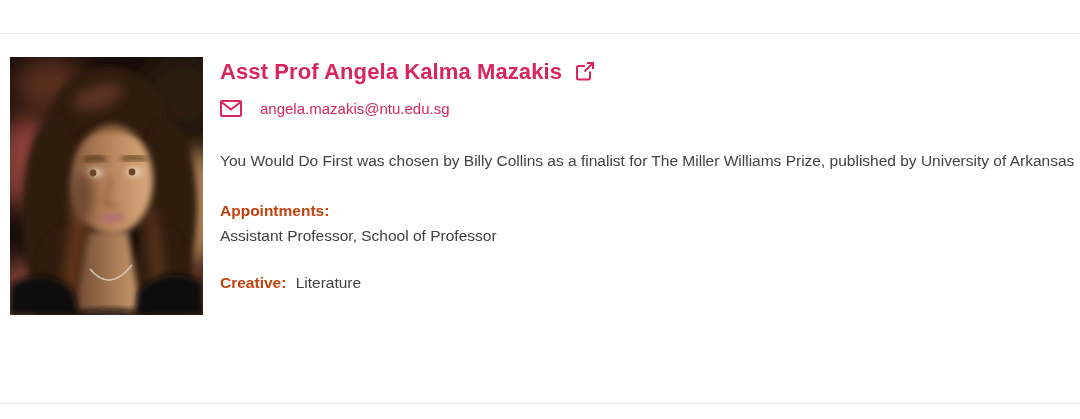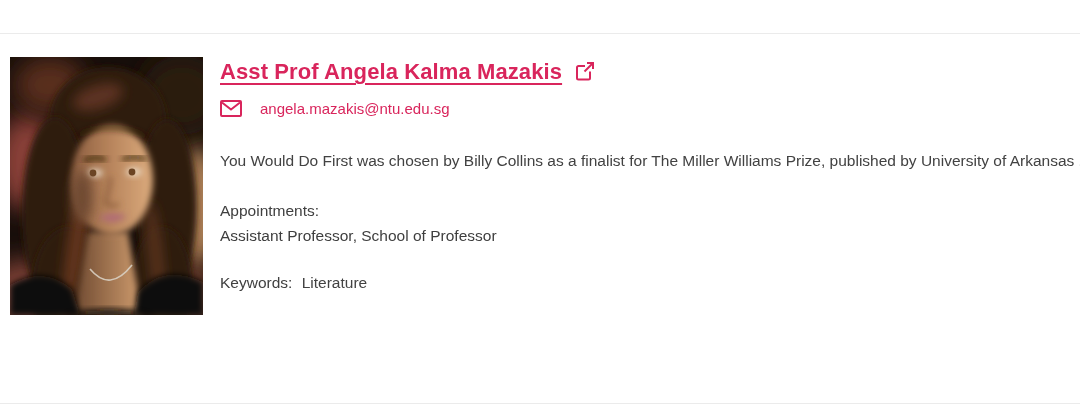--- a/index.html
+++ b/index.html
@@ -28,21 +28,20 @@
   }
   .photo svg { display: block; width: 100%; height: 100%; }
 
   .content { margin-left: 17px; width: 852px; padding-top: 2px; }
 
   .title-row { display: flex; align-items: flex-start; gap: 12px; }
   .name-link {
     font-size: 22px;
     font-weight: 700;
     color: #d9255c;
-    text-decoration: underline;
     text-decoration-thickness: 2px;
     text-underline-offset: 4px;
     cursor: pointer;
     line-height: 1.15;
     letter-spacing: 0.1px;
   }
   .ext-icon { margin-top: 1px; cursor: pointer; display: inline-flex; }
 
   .school {
     margin-top: 24px;
@@ -61,21 +60,21 @@
 
   .bio {
     margin-top: 30px;
     font-size: 15.5px;
     color: #424242;
     line-height: 28px;
   }
   .bio div { white-space: nowrap; }
 
   .appointments { margin-top: 23px; font-size: 15.5px; color: #3e3e3e; line-height: 25px; }
-  .bold-label { font-weight: 400; color: #404040; }
+  .bold-label { font-weight: 700; color: #c2410c; }
 
   .keywords { margin-top: 26px; font-size: 15.5px; color: #424242; }
   .keywords .value { margin-left: 5px; }
 </style>
 </head>
 <body>
 
 <div class="card">
   <div class="divider divider-top"></div>
 
@@ -179,21 +178,21 @@
       <div class="bio">
         <div>You Would Do First was chosen by Billy Collins as a finalist for The Miller Williams Prize, published by University of Arkansas ...</div>
       </div>
 
       <div class="appointments">
         <div class="bold-label">Appointments:</div>
         <div>Assistant Professor, School of Professor</div>
       </div>
 
       <div class="keywords">
-        <span class="bold-label">Keywords:</span>
+        <span class="bold-label">Creative:</span>
         <span class="value">Literature</span>
       </div>
 
     </div>
   </div>
 
   <div class="divider divider-bottom"></div>
 </div>
 
 </body></html>

